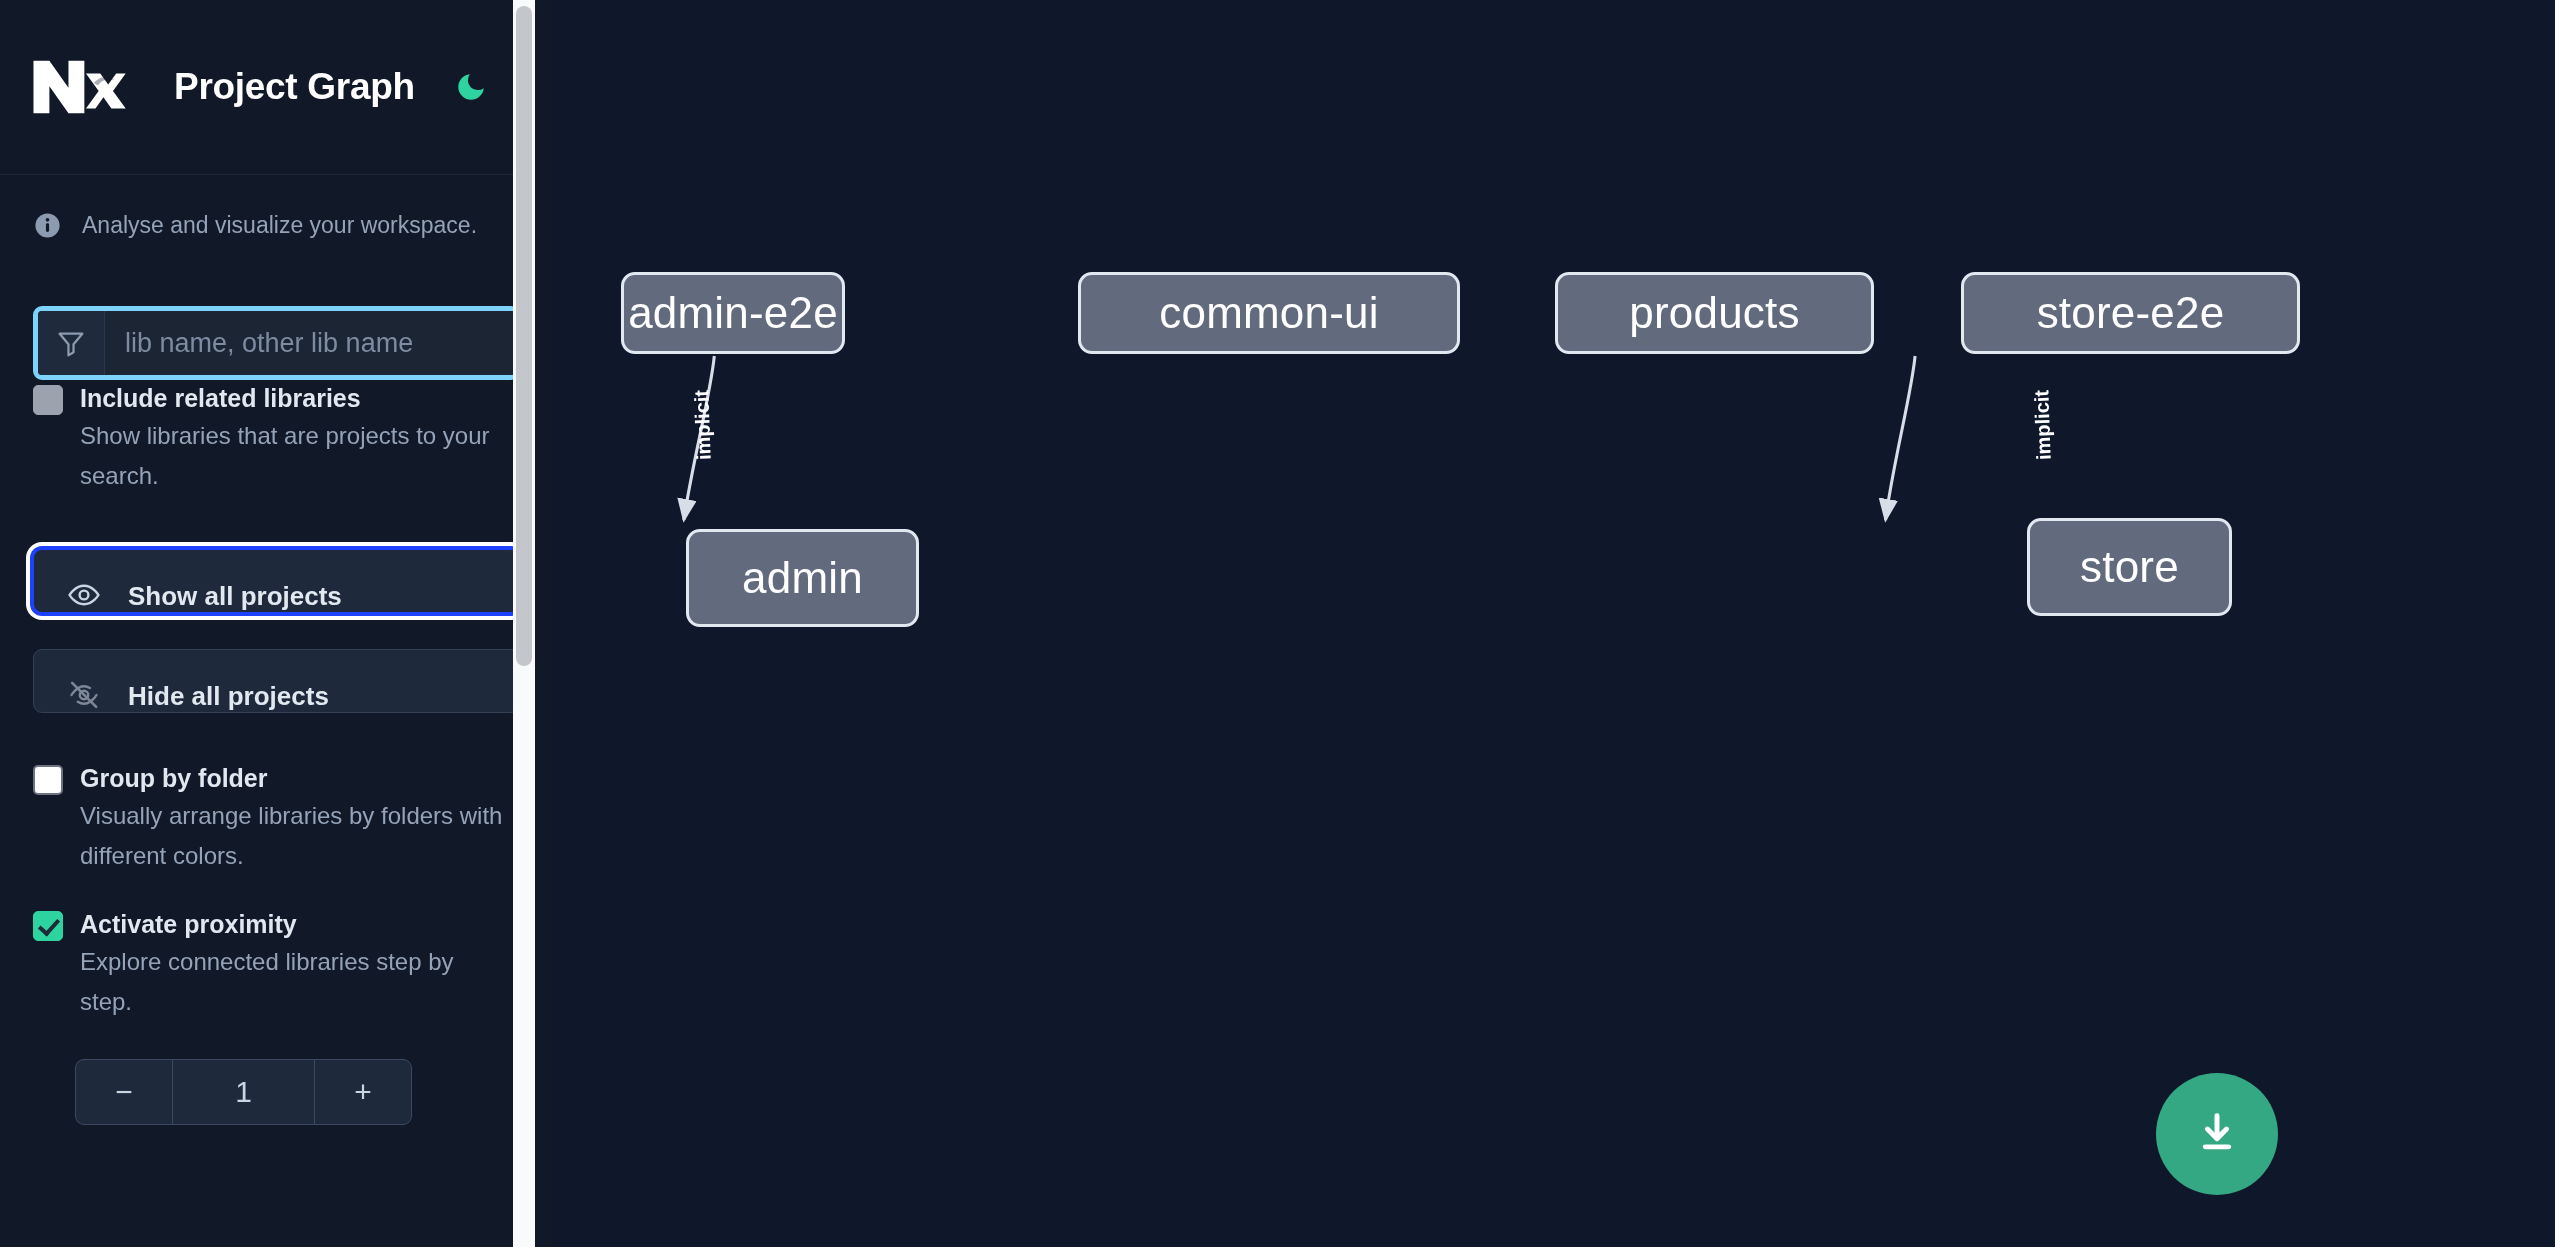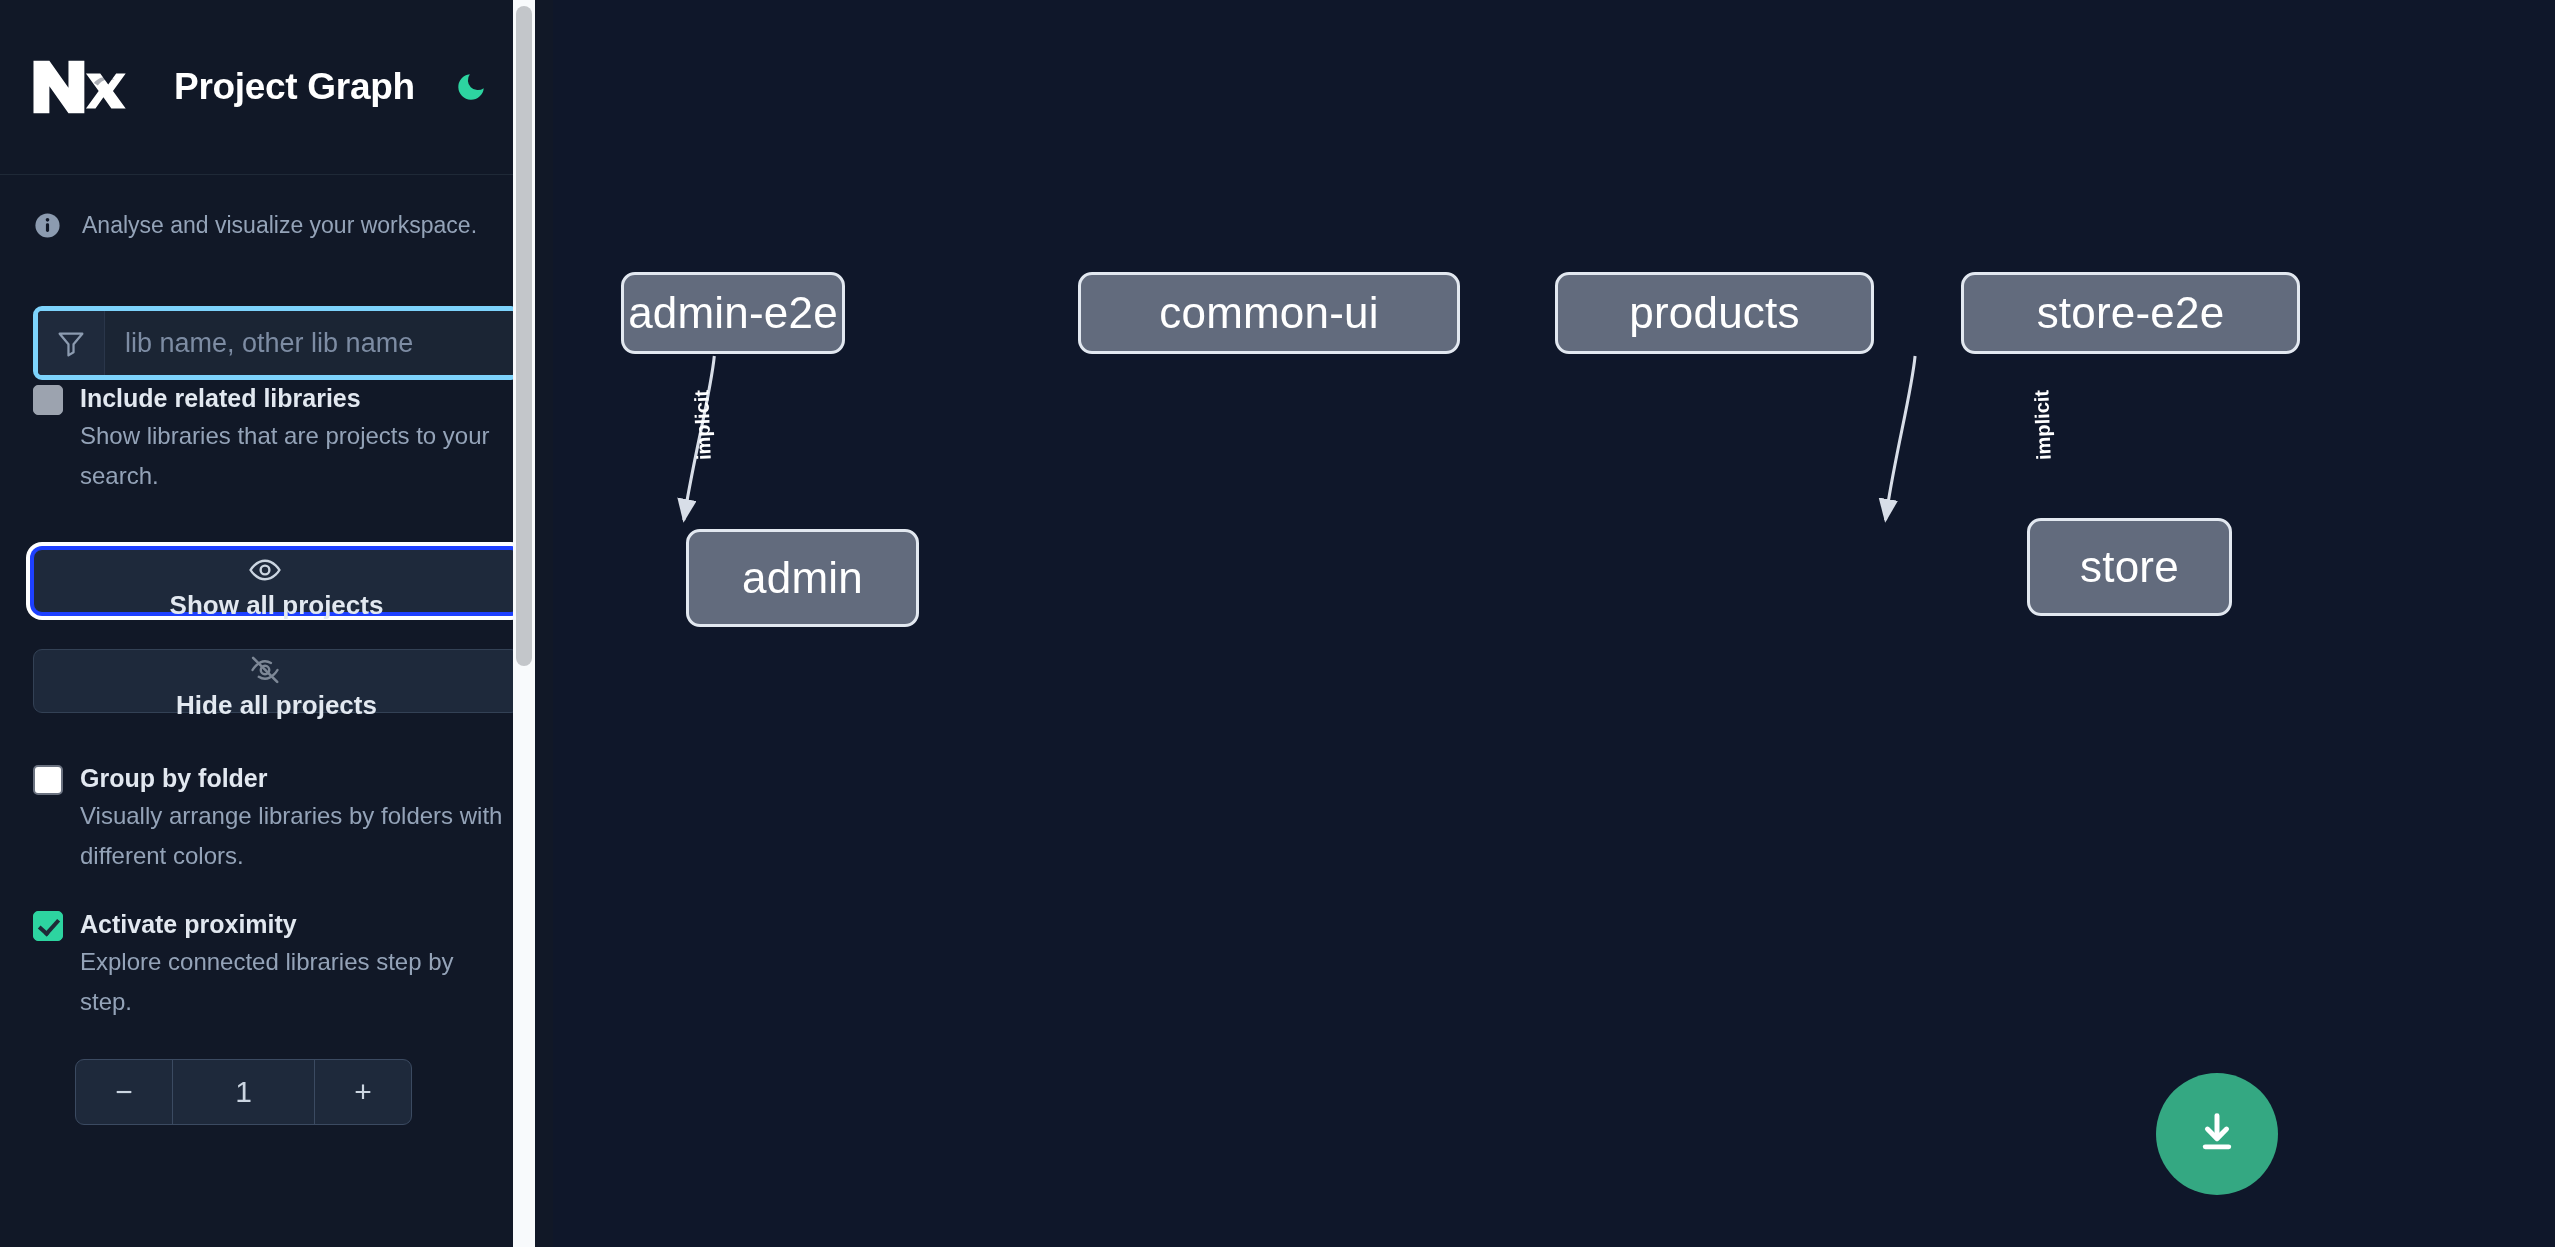--- a/index.html
+++ b/index.html
@@ -169,28 +169,27 @@
 
   
   .btn {
     position: relative;
     margin: 0 33px;
     height: 64px;
     border-radius: 9px;
     background: #1e293b;
     border: 1px solid #334155;
     display: flex;
-    align-items: center;
+    align-items: flex-end;
     padding: 0 30px;
     box-sizing: border-box;
     cursor: pointer;
     color: #e2e8f0;
     font-size: 26px;
     font-weight: 700;
-    flex-direction: column;
   }
   .btn .btn-icon {
     flex: 0 0 40px;
     width: 40px;
     height: 34px;
     display: flex;
     align-items: center;
     justify-content: center;
     margin-right: 24px;
   }

